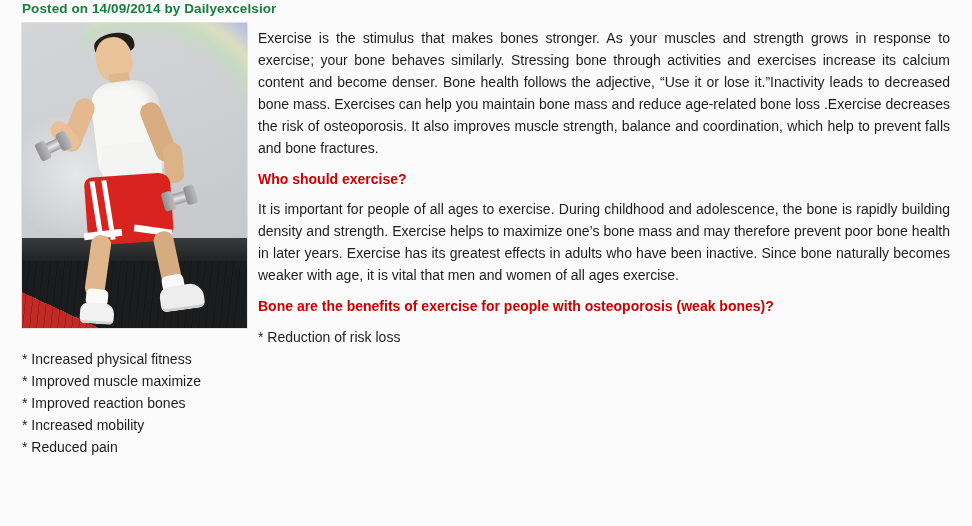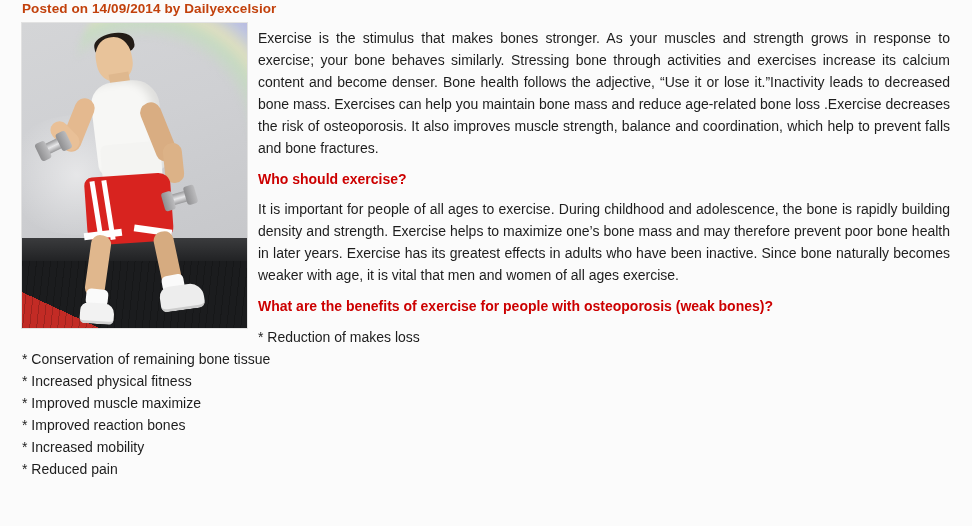--- a/index.html
+++ b/index.html
@@ -19,21 +19,21 @@
     height: 526px;
     background: #fbfbfb;
     box-sizing: border-box;
   }
   .byline {
     position: absolute;
     left: 22px;
     top: 1px;
     font-size: 13.5px;
     font-weight: bold;
-    color: #c2410c;
+    color: #15803d;
     letter-spacing: 0.1px;
     white-space: nowrap;
   }
   .article {
     position: absolute;
     left: 0;
     top: 19px;
     width: 972px;
   }
   
@@ -380,28 +380,27 @@
           <div class="dumbbell db2"></div>
         </div>
       </div>
     </div>
 
     <p class="body-text">Exercise is the stimulus that makes bones stronger. As your muscles and strength grows in response to exercise; your bone behaves similarly. Stressing bone through activities and exercises increase its calcium content and become denser. Bone health follows the adjective, “Use it or lose it.”Inactivity leads to decreased bone mass. Exercises can help you maintain bone mass and reduce age-related bone loss .Exercise decreases the risk of osteoporosis. It also improves muscle strength, balance and coordination, which help to prevent falls and bone fractures.</p>
 
     <h3 class="sec-head">Who should exercise?</h3>
     <p class="body-text">It is important for people of all ages to exercise. During childhood and adolescence, the bone is rapidly building density and strength. Exercise helps to maximize one’s bone mass and may therefore prevent poor bone health in later years. Exercise has its greatest effects in adults who have been inactive. Since bone naturally becomes weaker with age, it is vital that men and women of all ages exercise.</p>
 
-    <h3 class="sec-head">What are the benefits of exercise for people with osteoporosis (weak bones)?</h3>
+    <h3 class="sec-head">Bone are the benefits of exercise for people with osteoporosis (weak bones)?</h3>
 
     <div class="spacer-sm"></div>
 
-    <div class="first-bullet-row">* Reduction of makes loss</div>
+    <div class="first-bullet-row">* Reduction of risk loss</div>
 
     <ul class="bullets-lower">
-      <li>* Conservation of remaining bone tissue</li>
       <li>* Increased physical fitness</li>
       <li>* Improved muscle maximize</li>
       <li>* Improved reaction bones</li>
       <li>* Increased mobility</li>
       <li>* Reduced pain</li>
 
     </ul>
 
   </div>
 </div>

